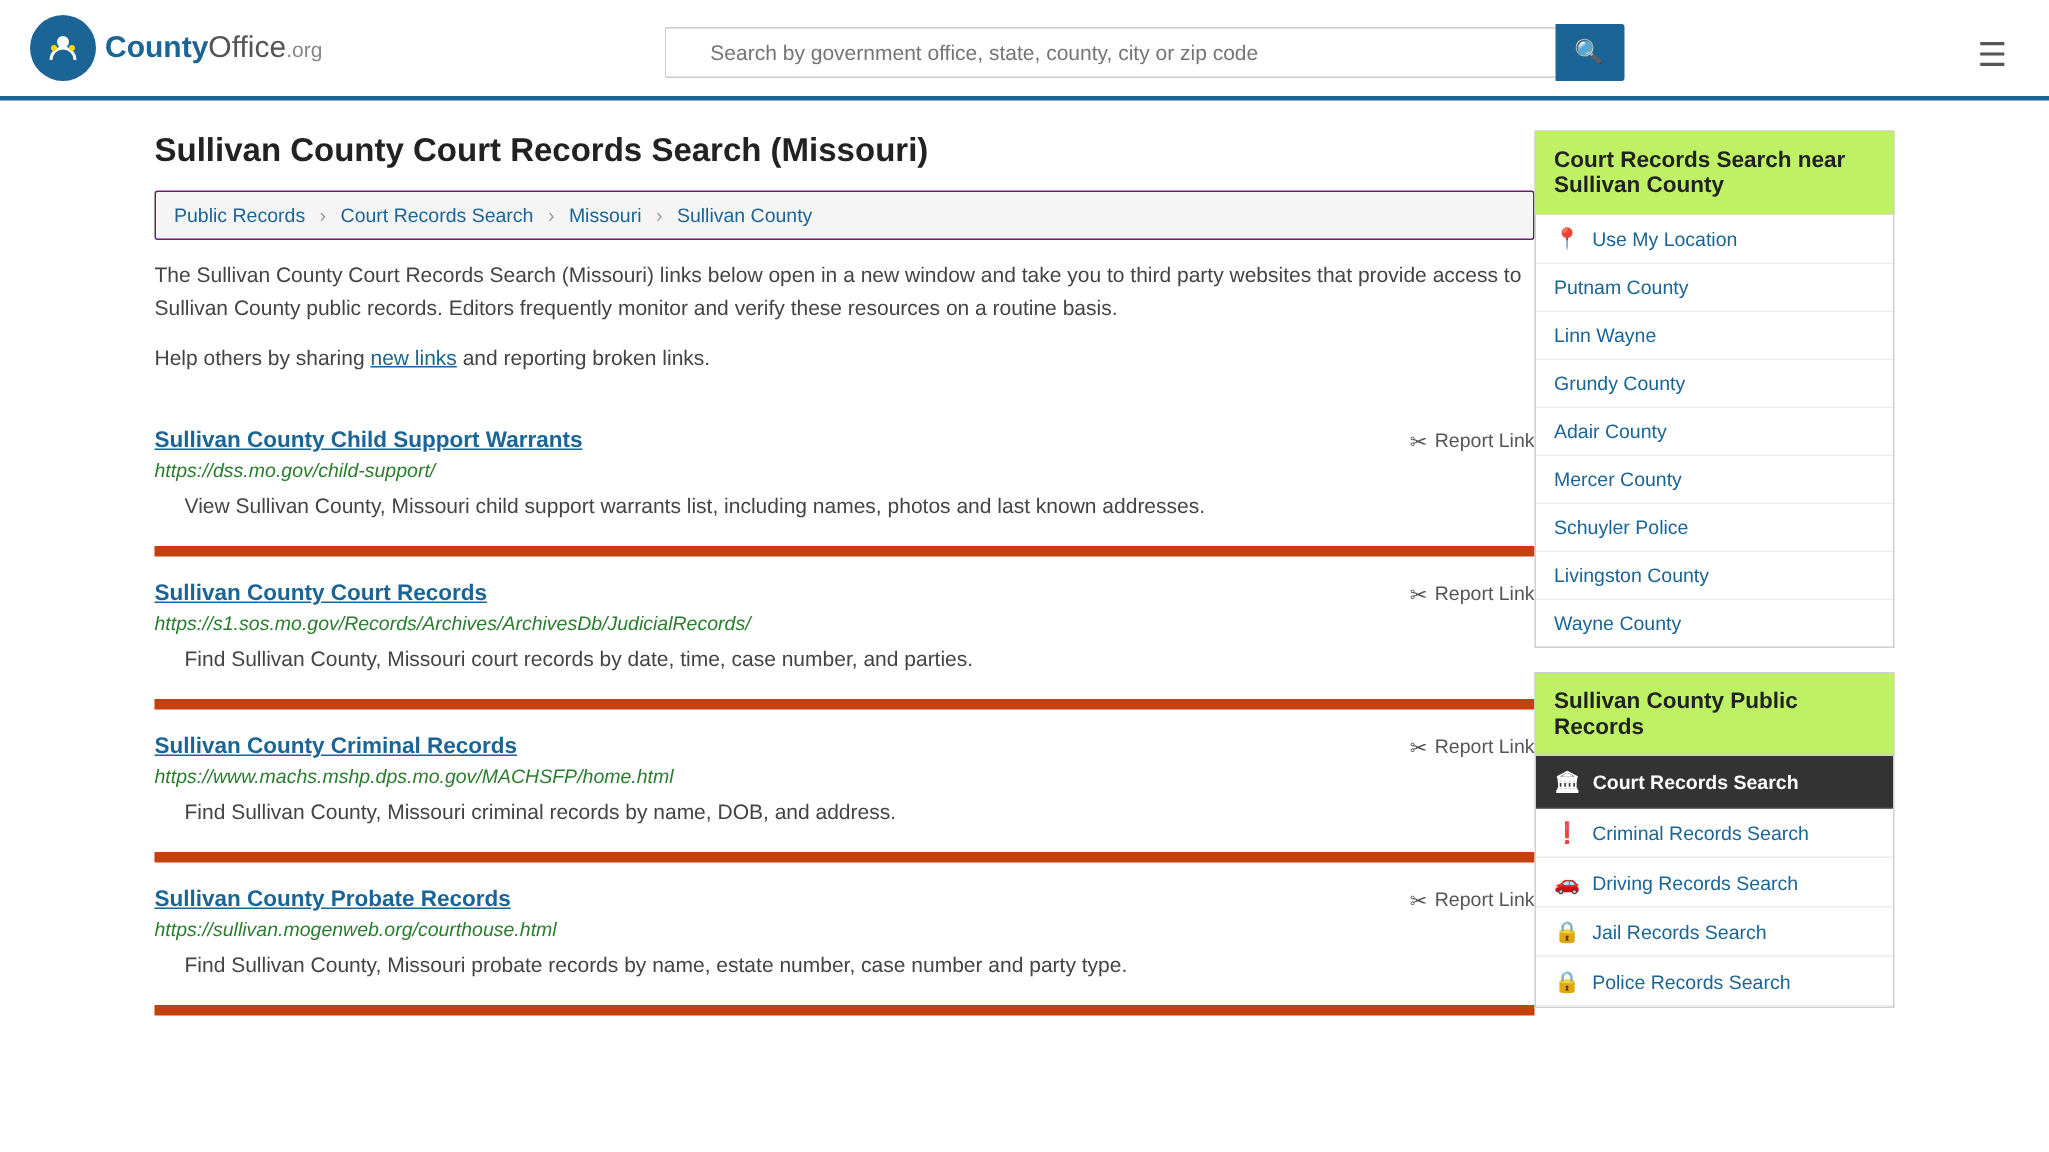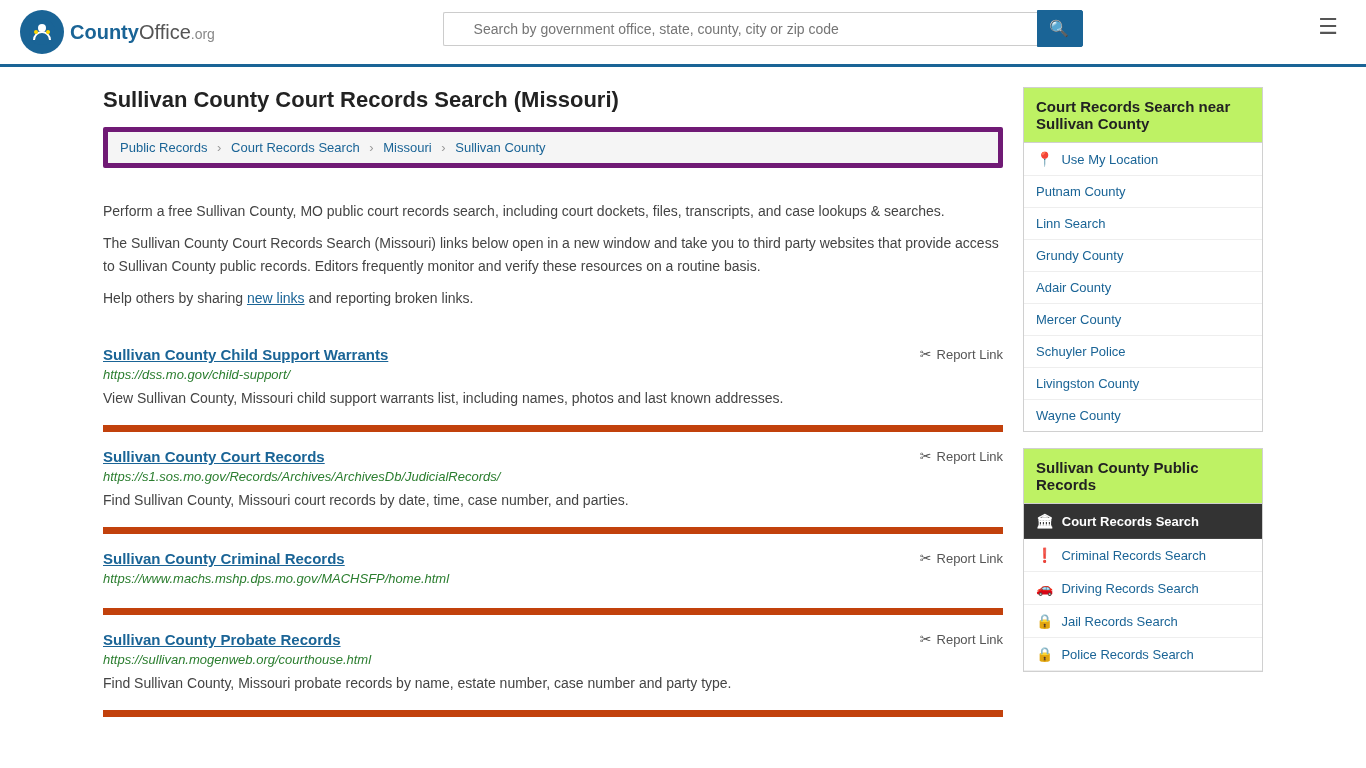--- a/index.html
+++ b/index.html
@@ -4,21 +4,21 @@
   <style>
     * { box-sizing: border-box; margin: 0; padding: 0; }
     body { font-family: Arial, sans-serif; font-size: 14px; color: #333; background: #fff; }
 
     
     .header {
       background: #fff;
       border-bottom: 3px solid #1a6496;
       padding: 10px 20px;
       display: flex;
-      align-items: flex-start;
+      align-items: flex-end;
       justify-content: space-between;
     }
     .logo-area {
       display: flex;
       align-items: center;
       gap: 6px;
     }
     .logo-circle {
       width: 44px;
       height: 44px;
@@ -69,40 +69,39 @@
       align-items: center;
       gap: 8px;
     }
 
     
     .main-container {
       max-width: 1200px;
       margin: 0 auto;
       padding: 20px 20px;
       display: flex;
-      gap: 20px;
       justify-content: space-between;
     }
 
     
     .content { flex: 1; }
 
     .page-title {
       font-size: 22px;
       font-weight: bold;
       color: #222;
       margin-bottom: 14px;
     }
 
     .breadcrumb {
       background: #f5f5f5;
-      border: 5px solid #701a75;
-      padding: 8px 12px;
-      font-size: 13px;
-      margin-bottom: 32px;
+      border: 1px solid #701a75;
+      padding: 8px 12px;
+      font-size: 13px;
+      margin-bottom: 12px;
       border-radius: 2px;
     }
     .breadcrumb a { color: #1a6496; text-decoration: none; }
     .breadcrumb-sep { margin: 0 6px; color: #999; }
 
     .intro-text { font-size: 14px; line-height: 1.6; margin-bottom: 10px; color: #444; }
     .intro-link { color: #1a6496; text-decoration: underline; cursor: pointer; }
 
     .records-section { margin-top: 20px; }
 
@@ -135,20 +134,21 @@
     .record-url {
       color: #2a7d2e;
       font-size: 13px;
       margin-bottom: 6px;
       font-style: italic;
     }
     .record-desc {
       font-size: 14px;
       color: #444;
       line-height: 1.5;
+      margin-left: 20px;
     }
 
     
     .sidebar {
       width: 240px;
       flex-shrink: 0;
     }
 
     .sidebar-section {
       margin-bottom: 16px;
@@ -251,21 +251,20 @@
     <div class="breadcrumb">
       <a href="#">Public Records</a>
       <span class="breadcrumb-sep">›</span>
       <a href="#">Court Records Search</a>
       <span class="breadcrumb-sep">›</span>
       <a href="#">Missouri</a>
       <span class="breadcrumb-sep">›</span>
       <a href="#">Sullivan County</a>
     </div>
 
-    <p class="intro-text">Perform a free Sullivan County, MO public court records search, including court dockets, files, transcripts, and case lookups &amp; searches.</p>
     <p class="intro-text">
       <span>The Sullivan County Court Records Search (Missouri) links below open in a new window and take you to third party websites that provide access to Sullivan County public records. Editors frequently monitor and verify these resources on a routine basis.</span>
     </p>
     <p class="intro-text">
       <span>Help others by sharing </span><a href="#" class="intro-link">new links</a><span> and reporting broken links.</span>
     </p>
 
     <div class="records-section">
 
       <div class="record-item">
@@ -294,20 +293,21 @@
 
       <div class="record-item">
         <div class="record-header">
           <a href="#" class="record-title">Sullivan County Criminal Records</a>
           <div class="report-link-btn">
             <span style="font-size:14px;">✂</span>
             <span>Report Link</span>
           </div>
         </div>
         <div class="record-url">https://www.machs.mshp.dps.mo.gov/MACHSFP/home.html</div>
+        <div class="record-desc">Find Sullivan County, Missouri criminal records by name, DOB, and address.</div>
       </div>
 
       <div class="record-item">
         <div class="record-header">
           <a href="#" class="record-title">Sullivan County Probate Records</a>
           <div class="report-link-btn">
             <span style="font-size:14px;">✂</span>
             <span>Report Link</span>
           </div>
         </div>
@@ -324,21 +324,21 @@
       <div class="sidebar-header">Court Records Search near Sullivan County</div>
       <div class="sidebar-list">
         <div class="sidebar-location-item">
           <span style="color:#c00; font-size:14px;">📍</span>
           <span>Use My Location</span>
         </div>
         <div class="sidebar-list-item">
           <span>Putnam County</span>
         </div>
         <div class="sidebar-list-item">
-          <span>Linn Search</span>
+          <span>Linn Wayne</span>
         </div>
         <div class="sidebar-list-item">
           <span>Grundy County</span>
         </div>
         <div class="sidebar-list-item">
           <span>Adair County</span>
         </div>
         <div class="sidebar-list-item">
           <span>Mercer County</span>
         </div>

